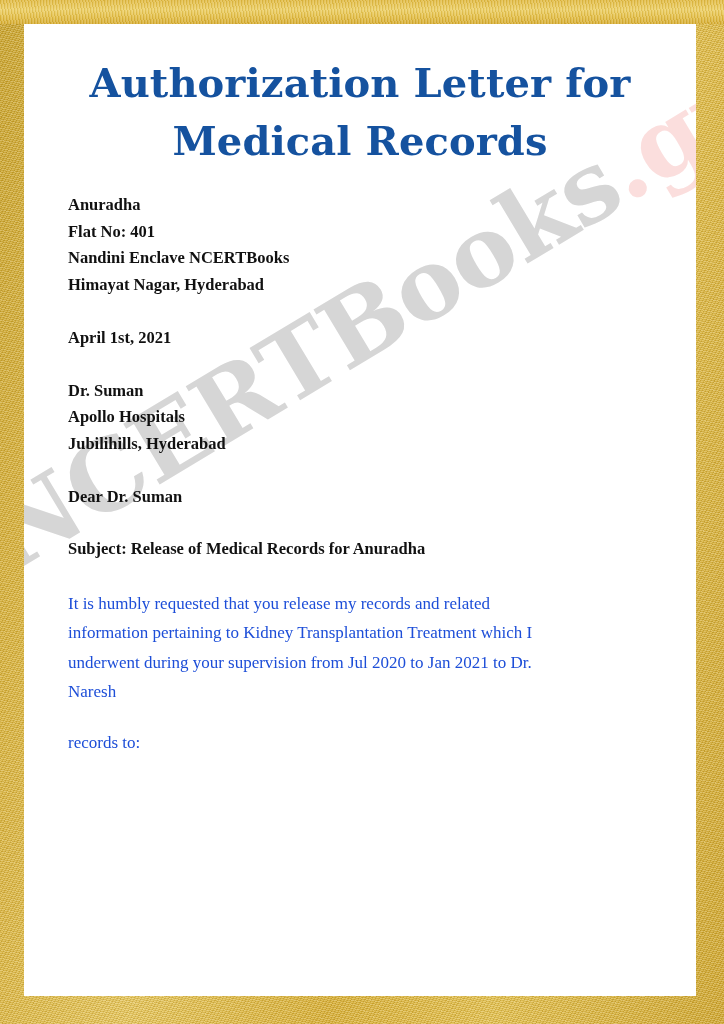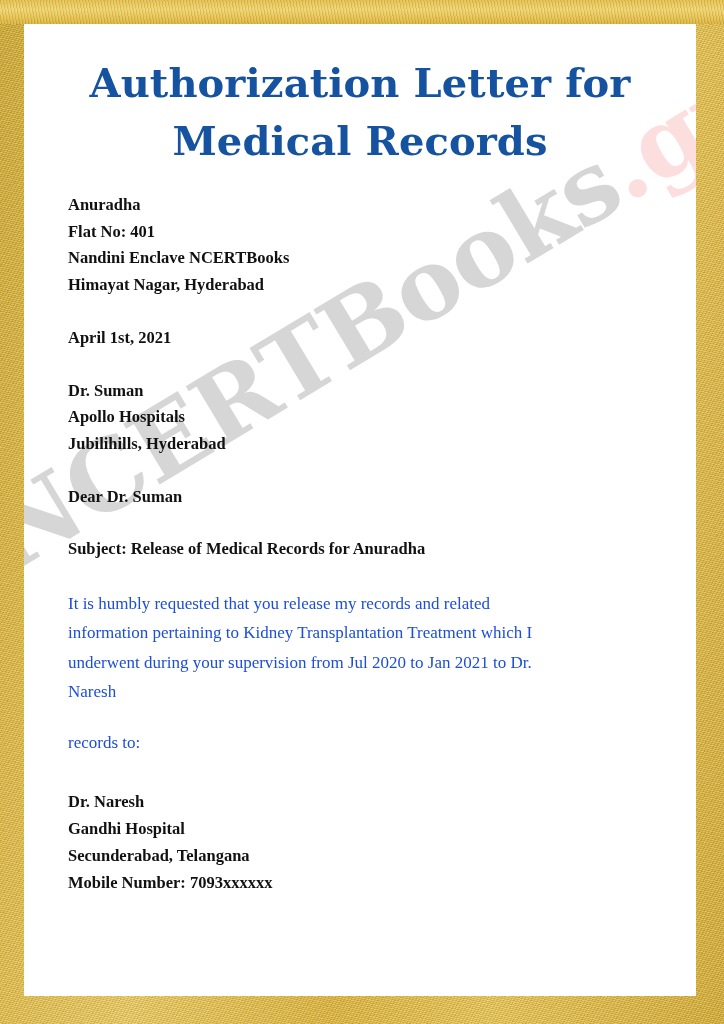--- a/index.html
+++ b/index.html
@@ -196,23 +196,17 @@
           <span class="pline">underwent during your supervision from Jul 2020 to Jan 2021 to Dr.</span>
           <span class="pline">Naresh</span>
         </p>
 
         <p class="para">
           <span class="pline">records to:</span>
         </p>
 
         <div class="spacer-sm"></div>
 
-        <div class="block">
-          <div class="line-bold">Dr. Naresh</div>
-          <div class="line-bold">Gandhi Hospital</div>
-          <div class="line-bold">Secunderabad, Telangana</div>
-          <div class="line-bold">Mobile Number: 7093xxxxxx</div>
-        </div>
 
       </div>
     </div>
   </div>
 </div>
 
 </body></html>

